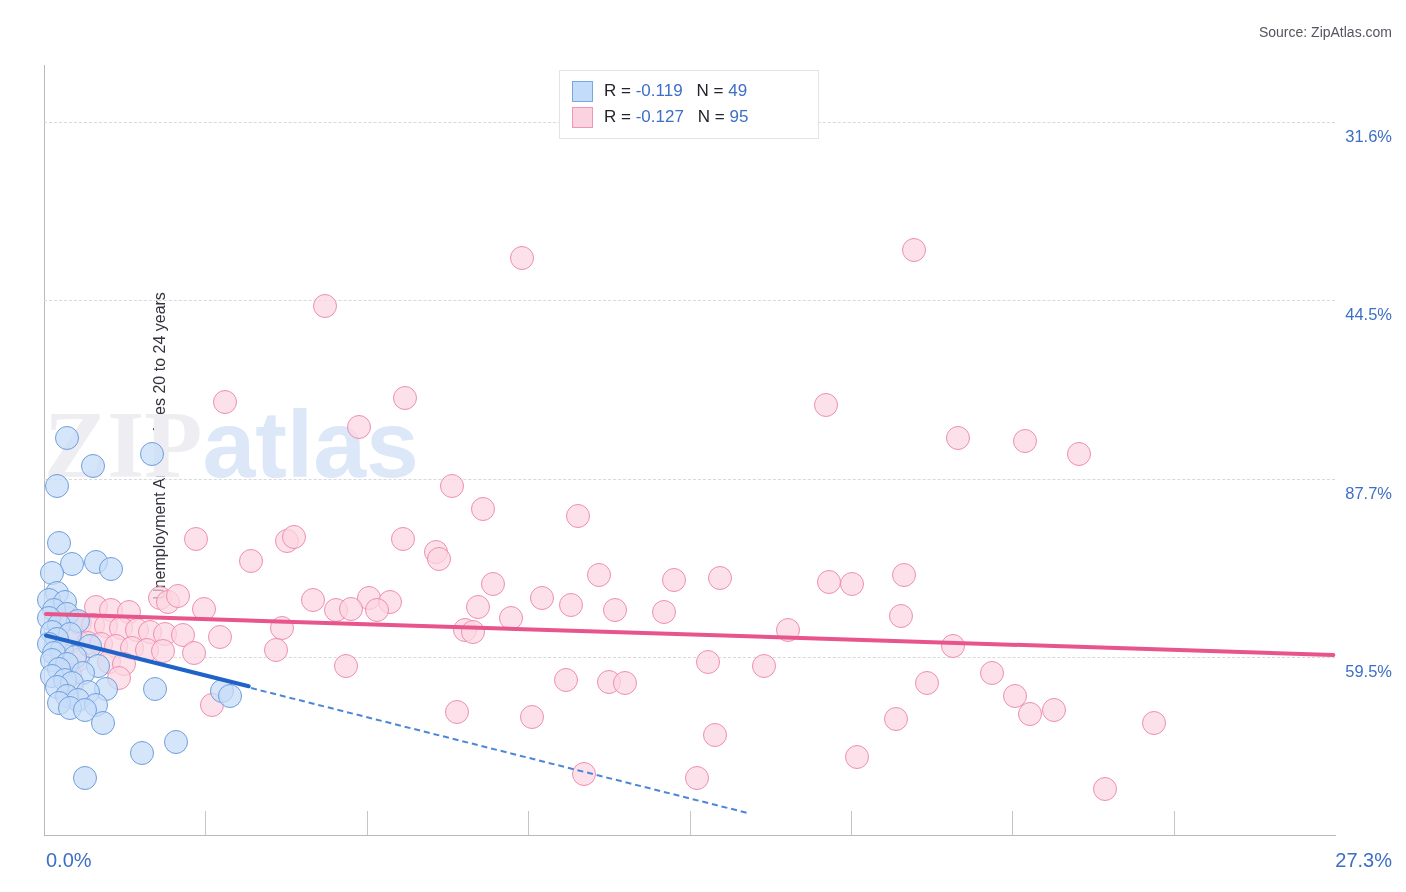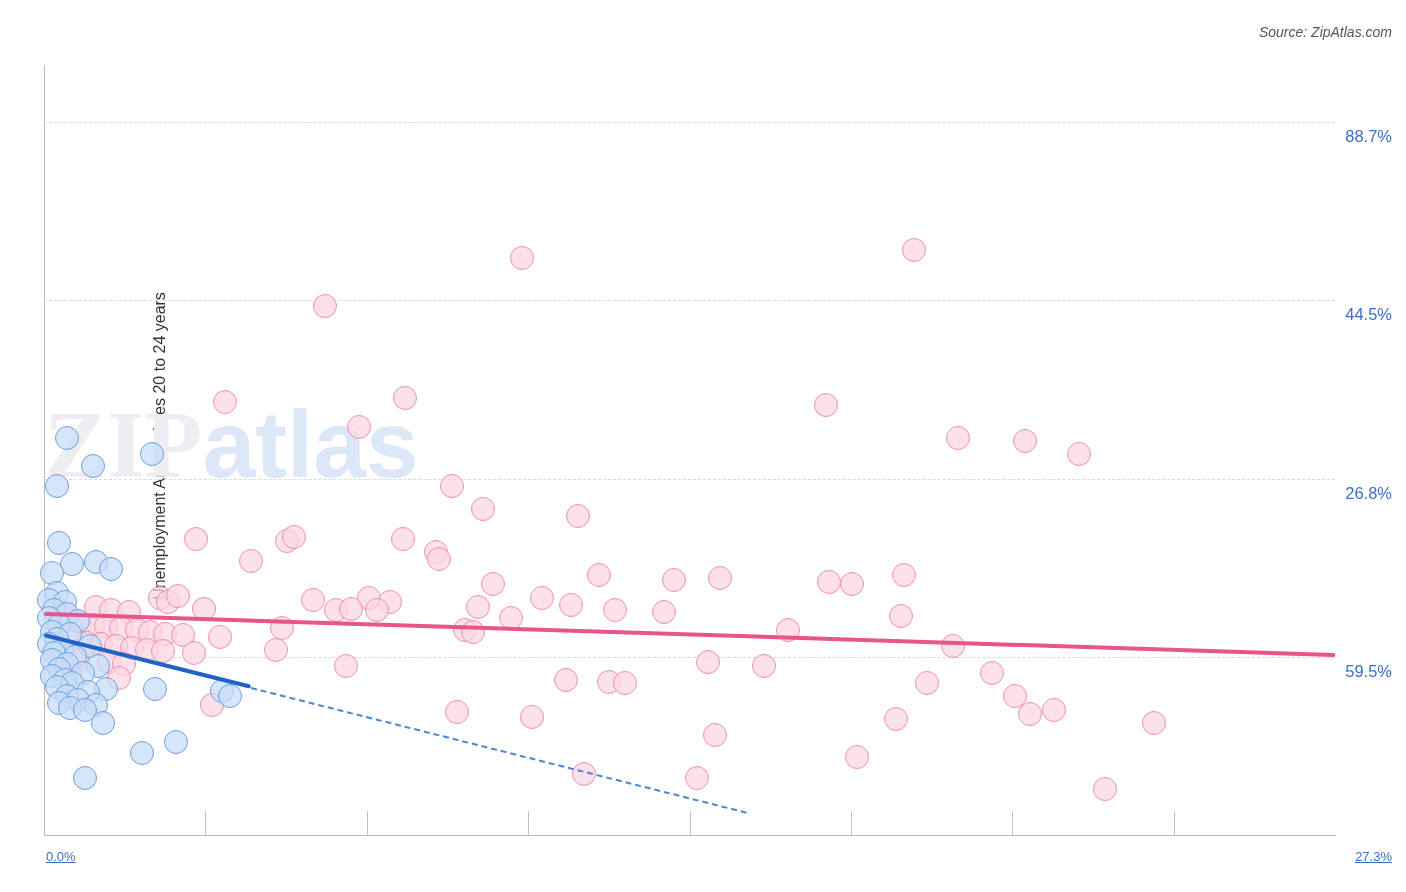--- a/index.html
+++ b/index.html
@@ -13,40 +13,40 @@
   }
   .chart-root{position:absolute;left:0;top:0;width:1406px;height:892px;}
 
   
   .title{
     position:absolute;left:12px;top:22px;
     font-size:17.5px;color:#2b2b36;letter-spacing:.1px;white-space:nowrap;
   }
   .source{
     position:absolute;right:14px;top:24px;
-    font-size:14px;font-style:italic;color:#555560;white-space:nowrap;
+    font-size:14px;color:#555560;white-space:nowrap;
   }
 
   
   .plot{position:absolute;left:44px;top:65px;width:1291px;height:770px;}
   .axis-y{position:absolute;left:44px;top:65px;width:1px;height:771px;background:#b9b9c0;}
   .axis-x{position:absolute;left:44px;top:835px;width:1292px;height:1px;background:#b9b9c0;}
 
   .gridline{position:absolute;left:0;width:1291px;height:0;
     border-top:1px dashed #d8d8dd;}
 
   .tick{position:absolute;top:811px;width:1px;height:24px;background:#c4c4ca;}
 
   
   .ylab{
     position:absolute;right:14px;
     font-size:16.5px;color:#3d6fc4;white-space:nowrap;text-align:right;
   }
   
-  .xlab{position:absolute;font-size:13px;color:#3d6fc4;white-space:nowrap;text-decoration:underline;}
+  .xlab{position:absolute;font-size:20px;color:#3d6fc4;white-space:nowrap;}
   .xlab-left{left:46px;top:849px;}
   .xlab-right{right:14px;top:849px;}
 
   
   .ytitle{
     position:absolute;left:-6px;top:50%;
     transform:translateY(-50%) rotate(-90deg);
     transform-origin:center center;
     font-size:16px;color:#33333d;white-space:nowrap;
   }
@@ -126,28 +126,38 @@
       <div class="tick" style="left: 205px;"></div>
       <div class="tick" style="left: 367px;"></div>
       <div class="tick" style="left: 528px;"></div>
       <div class="tick" style="left: 690px;"></div>
       <div class="tick" style="left: 851px;"></div>
       <div class="tick" style="left: 1012px;"></div>
       <div class="tick" style="left: 1174px;"></div>
     </div>
   <div id="ylablayer">
       <div class="ylab" style="top: 661.759px;">59.5%</div>
-      <div class="ylab" style="top: 483.519px;">26.8%</div>
+      <div class="ylab" style="top: 483.519px;">87.7%</div>
       <div class="ylab" style="top: 305.278px;">44.5%</div>
-      <div class="ylab" style="top: 127.037px;">88.7%</div>
+      <div class="ylab" style="top: 127.037px;">31.6%</div>
     </div>
 
   <div class="xlab xlab-left">0.0%</div>
   <div class="xlab xlab-right">27.3%</div>
 
+  <div class="stats">
+    <div class="stats-row">
+      <span class="swatch blue"></span>
+      <span class="stats-txt"><span>R = </span><span class="v">-0.119</span><span class="stats-gap"></span><span>N = </span><span class="v">49</span></span>
+    </div>
+    <div class="stats-row">
+      <span class="swatch pink"></span>
+      <span class="stats-txt"><span>R = </span><span class="v">-0.127</span><span class="stats-gap"></span><span>N = </span><span class="v">95</span></span>
+    </div>
+  </div>
 
 
 <div class="pt pink" style="width: 24px; height: 24px; left: 509.67px; top: 245.5px;"></div>
     <div class="pt pink" style="width: 24px; height: 24px; left: 902.134px; top: 238.37px;"></div>
     <div class="pt pink" style="width: 24px; height: 24px; left: 313.438px; top: 293.625px;"></div>
     <div class="pt pink" style="width: 24px; height: 24px; left: 212.74px; top: 389.875px;"></div>
     <div class="pt pink" style="width: 24px; height: 24px; left: 393.48px; top: 386.31px;"></div>
     <div class="pt pink" style="width: 24px; height: 24px; left: 814.346px; top: 393.44px;"></div>
     <div class="pt pink" style="width: 24px; height: 24px; left: 347.004px; top: 414.829px;"></div>
     <div class="pt pink" style="width: 24px; height: 24px; left: 946.028px; top: 425.523px;"></div>

